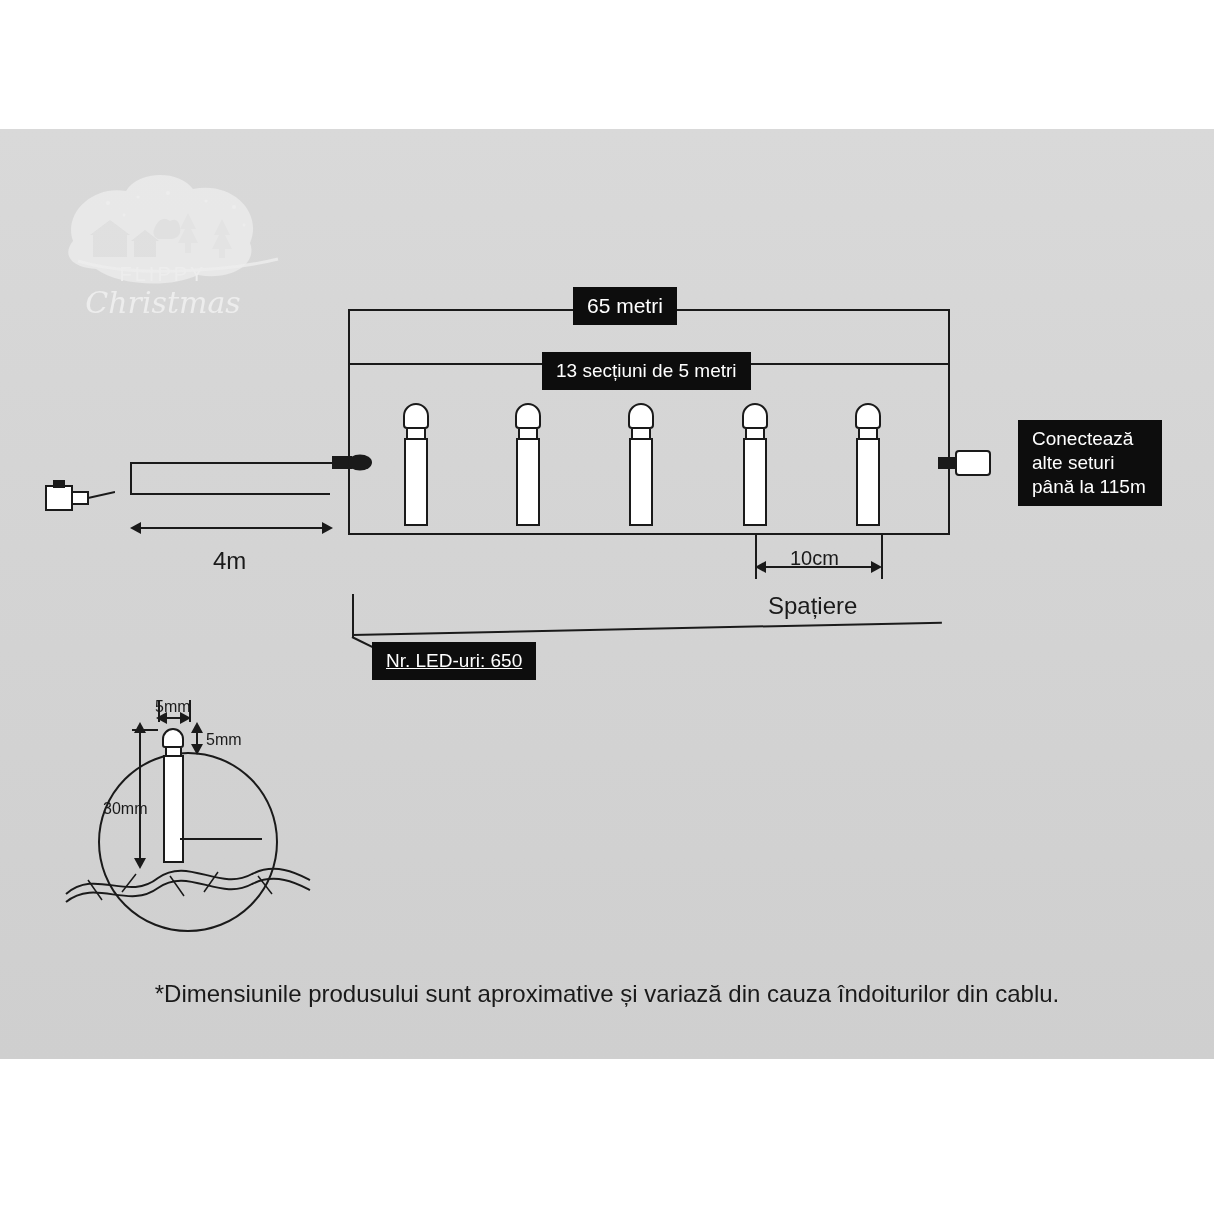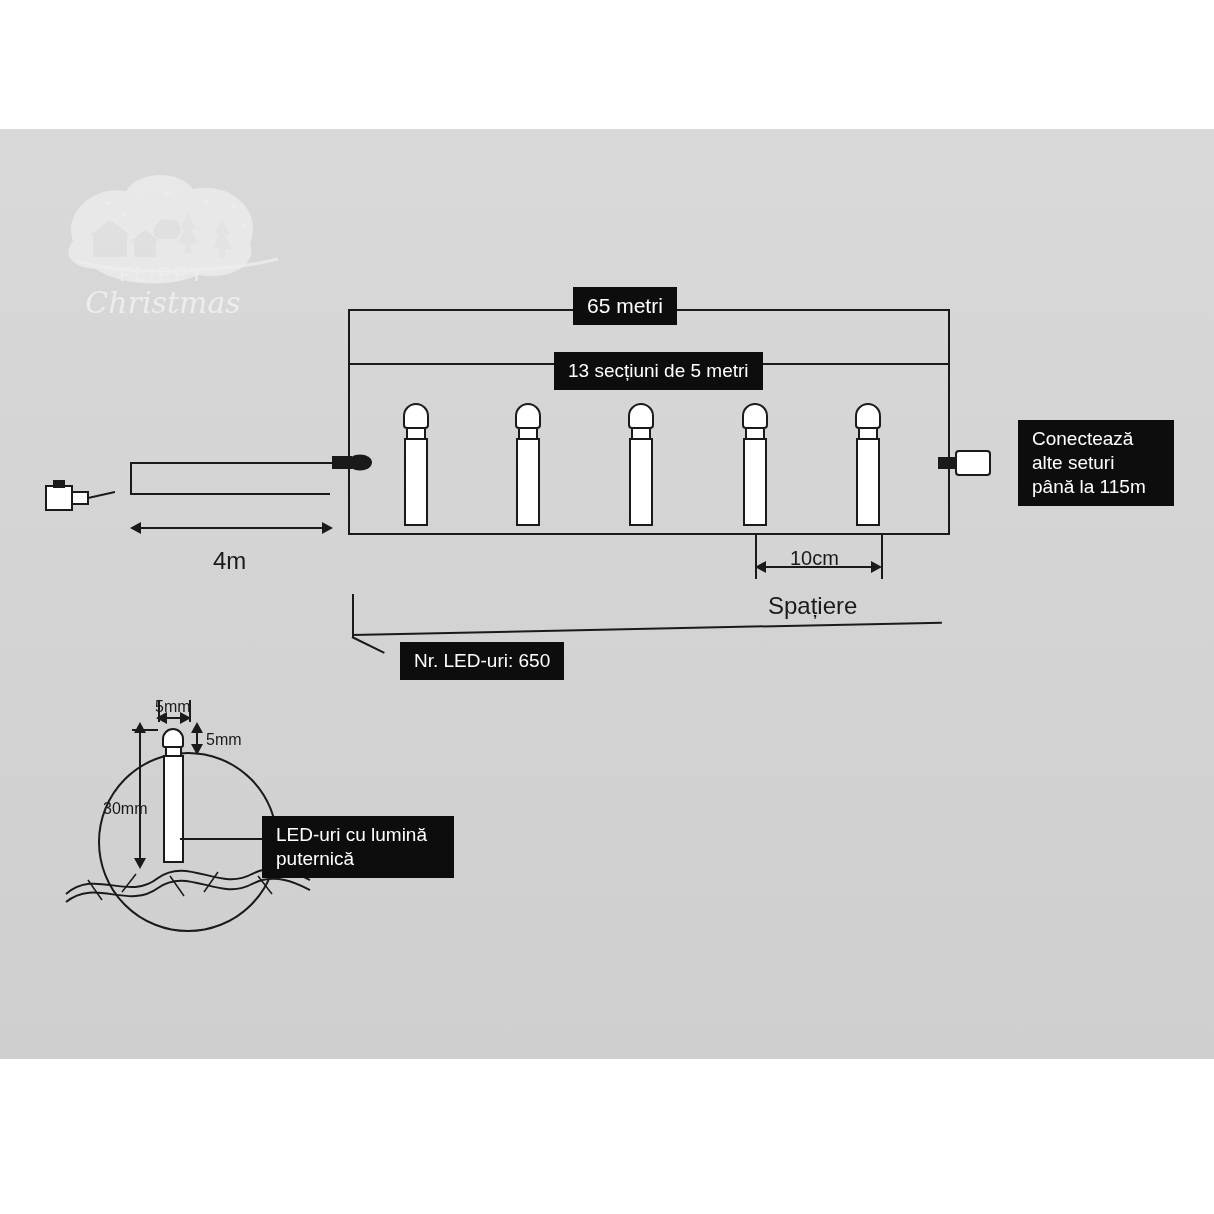--- a/index.html
+++ b/index.html
@@ -220,21 +220,21 @@
 
   <div class="line hline" style="left:348px; top:309px; width:602px;"></div>
   <div class="line vline" style="left:348px; top:309px; height:226px;"></div>
   <div class="line vline" style="left:948px; top:309px; height:226px;"></div>
   <div class="line hline" style="left:348px; top:533px; width:602px;"></div>
 
   <div class="line hline" style="left:348px; top:363px; width:602px;"></div>
 
   <div class="chip big" style="left:573px; top:287px;">65 metri</div>
 
-  <div class="chip" style="left:554px; top:352px;">13 secțiuni de 5 metri</div>
+  <div class="chip" style="left:542px; top:352px;">13 secțiuni de 5 metri</div>
 
   <div class="bulb" style="left:403px; top:403px;">
     <div class="cap"></div>
       <div class="neck"></div>
       <div class="body"></div>
   </div>
   <div class="bulb" style="left:515px; top:403px;">
     <div class="cap"></div>
       <div class="neck"></div>
       <div class="body"></div>
@@ -274,36 +274,36 @@
   <div class="arrowline" style="left:140px; top:527px; width:183px;"></div>
   <div class="arrowhead ah-left" style="left:130px; top:522px;"></div>
   <div class="arrowhead ah-right" style="left:322px; top:522px;"></div>
   <div class="sectionlabel" style="left:213px; top:547px;">4m</div>
 
   <svg style="position:absolute; left:938px; top:447px;" width="54" height="32" viewBox="0 0 54 32">
     <rect x="0" y="10" width="18" height="12" fill="#1a1a1a"></rect>
     <rect x="18" y="4" width="34" height="24" rx="3" fill="#ffffff" stroke="#1a1a1a" stroke-width="2"></rect>
   </svg>
 
-  <div class="chip" style="left:1018px; top:420px; width:156px;">Conectează
+  <div class="chip" style="left:1018px; top:420px; width:144px;">Conectează
 alte seturi
 până la 115m</div>
 
   <div class="line vline" style="left:755px; top:535px; height:44px;"></div>
   <div class="line vline" style="left:881px; top:535px; height:44px;"></div>
   <div class="arrowline" style="left:763px; top:566px; width:110px;"></div>
   <div class="arrowhead ah-left" style="left:755px; top:561px;"></div>
   <div class="arrowhead ah-right" style="left:871px; top:561px;"></div>
   <div class="sectionlabel" style="left:790px; top:547px; font-size:20px;">10cm</div>
   <div class="sectionlabel" style="left:768px; top:592px;">Spațiere</div>
 
   <div class="line hline" style="left:352px; top:634px; width:590px; transform: rotate(-1.2deg); transform-origin: left center;"></div>
   <div class="line vline" style="left:352px; top:594px; height:44px;"></div>
   <div class="line hline" style="left:352px; top:636px; width:36px; transform: rotate(26deg); transform-origin: left center;"></div>
-  <div class="chip" style="left:400px; top:642px;">Nr. LED-uri: 650</div>
+  <div class="chip" style="left:372px; top:642px;text-decoration:underline;">Nr. LED-uri: 650</div>
 
 
   <div class="circle" style="left:98px; top:752px; width:176px; height:176px;"></div>
 
   <svg style="position:absolute; left:62px; top:858px;" width="252" height="50" viewBox="0 0 252 50">
     <path d="M4 36 C34 10 66 44 96 20 C126 -2 158 34 190 16 C214 4 236 16 248 22" fill="none" stroke="#1a1a1a" stroke-width="2"></path>
     <path d="M4 44 C34 20 66 52 96 30 C126 8 158 44 190 26 C214 14 236 26 248 32" fill="none" stroke="#1a1a1a" stroke-width="2"></path>
     <path d="M26 22 L40 42 M60 34 L74 16 M108 18 L122 38 M142 34 L156 14 M196 18 L210 36" stroke="#1a1a1a" stroke-width="1.5" fill="none"></path>
   </svg>
 
@@ -325,17 +325,16 @@
   <div class="arrowhead ah-down" style="left:191px; top:744px;"></div>
   <div class="sectionlabel" style="left:206px; top:731px; font-size:16px;">5mm</div>
 
   <div class="arrowline" style="left:139px; top:730px; width:2px; height:134px; background:#1a1a1a;"></div>
   <div class="arrowhead ah-up" style="left:134px; top:722px;"></div>
   <div class="arrowhead ah-down" style="left:134px; top:858px;"></div>
   <div class="line hline" style="left:132px; top:729px; width:26px;"></div>
   <div class="sectionlabel" style="left:103px; top:800px; font-size:16px;">30mm</div>
 
   <div class="line hline" style="left:180px; top:838px; width:82px;"></div>
-  <div class="chip" style="left:262px; top:816px; width:192px;">LED-uri cu lumină
-puternică</div>
-
+
+  <div class="footnote">*Dimensiunile produsului sunt aproximative și variază din cauza îndoiturilor din cablu.</div>
 
 </div>
 
 </body></html>

